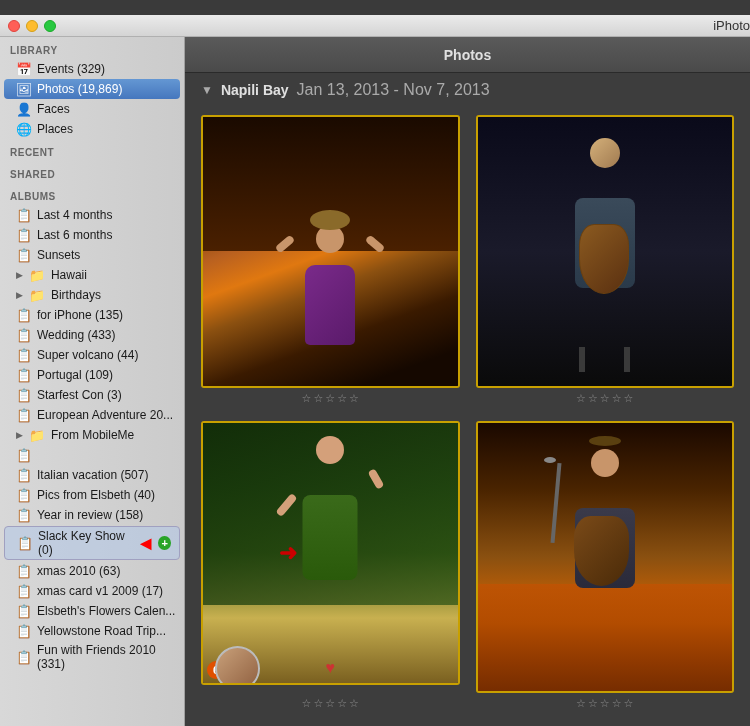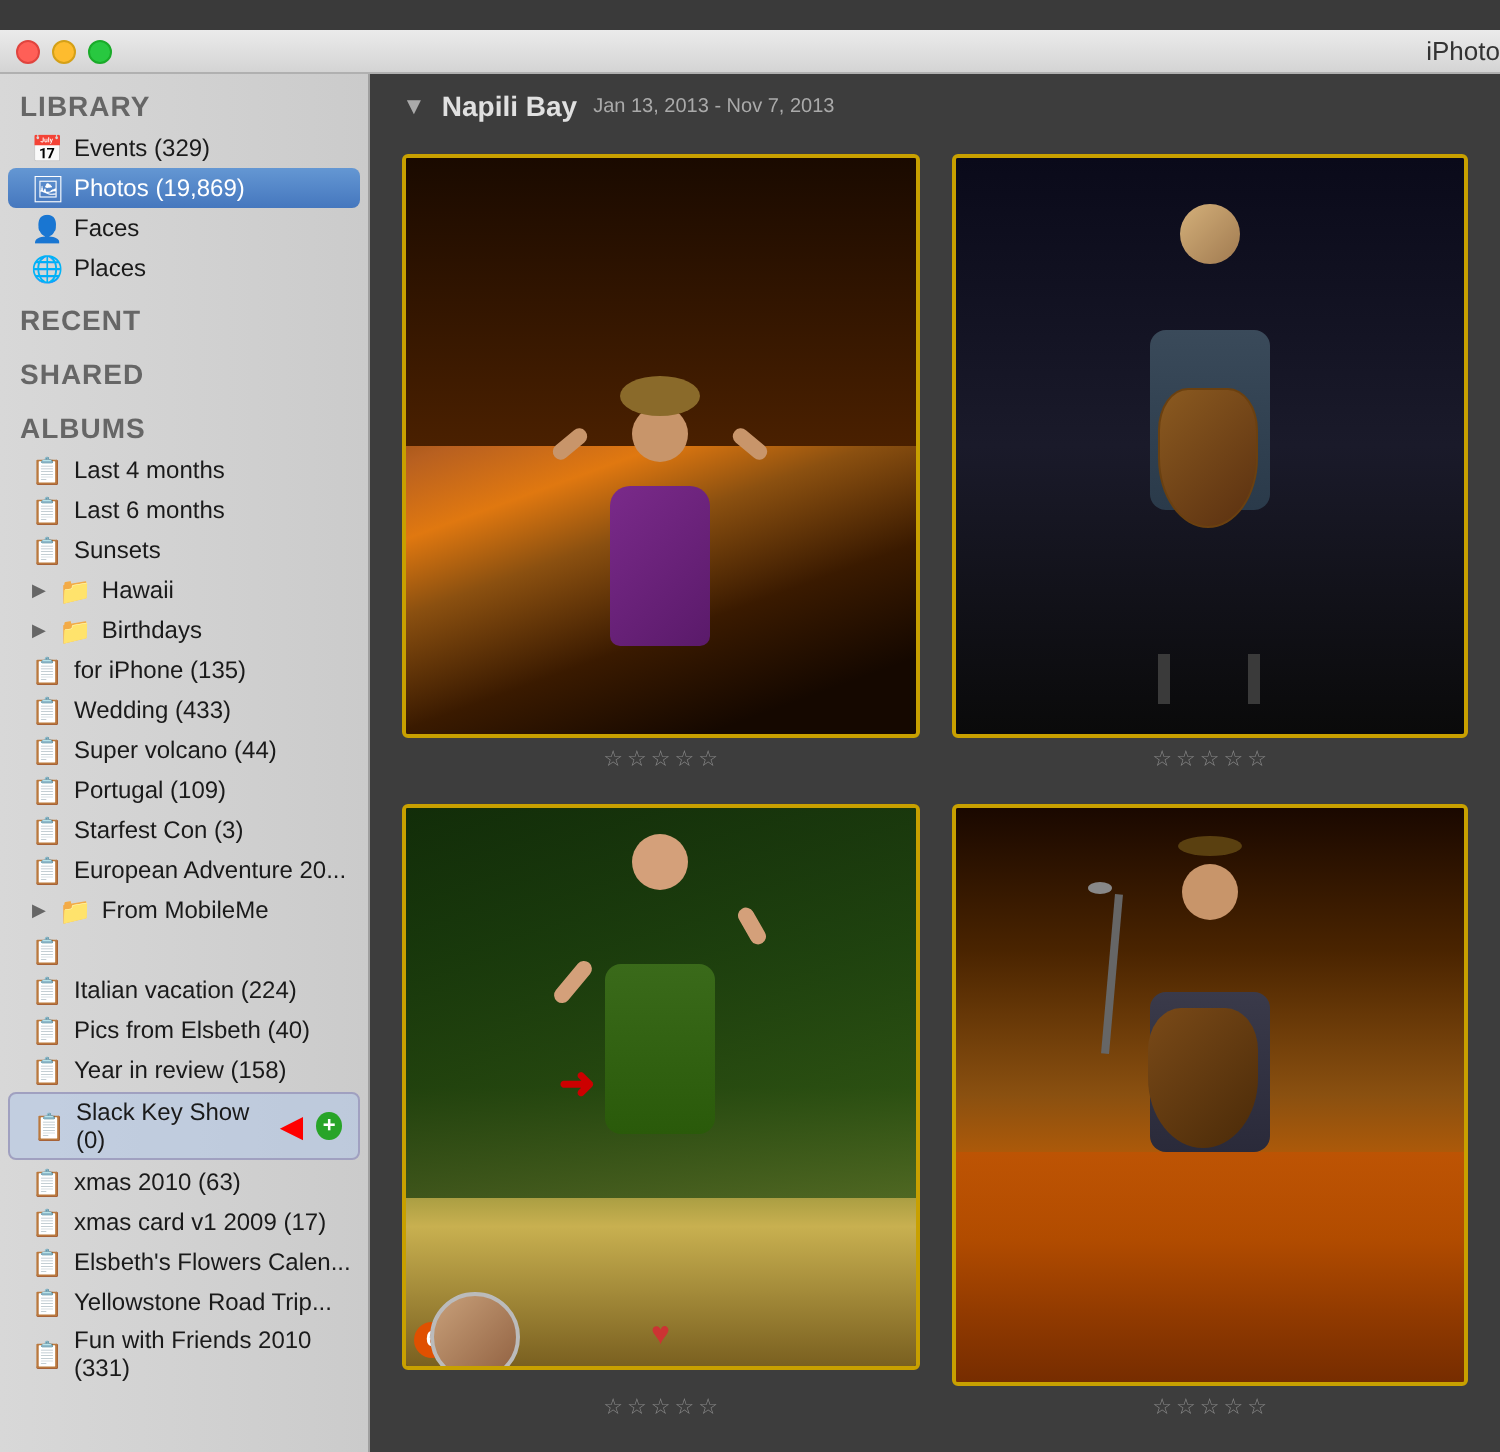--- a/index.html
+++ b/index.html
@@ -60,21 +60,21 @@
       border-right: 1px solid #a0a0a0;
       display: flex;
       flex-direction: column;
       overflow-y: auto;
       flex-shrink: 0;
     }
     .sidebar::-webkit-scrollbar { width: 6px; }
     .sidebar::-webkit-scrollbar-thumb { background: #aaa; border-radius: 3px; }
 
     .sidebar-section-header {
-      font-size: 14px;
+      font-size: 10px;
       font-weight: 700;
       color: #666;
       text-transform: uppercase;
       padding: 8px 10px 3px 10px;
       letter-spacing: 0.5px;
     }
 
     .sidebar-item {
       display: flex;
       align-items: center;
@@ -153,21 +153,21 @@
       color: #aaa;
       font-size: 12px;
     }
     .album-header-title {
       color: #e0e0e0;
       font-size: 14px;
       font-weight: 600;
     }
     .album-header-date {
       color: #aaa;
-      font-size: 10px;
+      font-size: 16px;
     }
 
     
     .photos-grid {
       flex: 1;
       display: grid;
       grid-template-columns: 1fr 1fr;
       grid-template-rows: 1fr 1fr;
       gap: 16px;
       padding: 8px 16px 16px 16px;
@@ -344,21 +344,21 @@
     <div class="sidebar-item">
       <span class="expand-arrow">▶</span>
       <span class="sidebar-icon">📁</span>
       <span>From MobileMe</span>
     </div>
     <div class="sidebar-item">
       <span class="sidebar-icon">📋</span>
     </div>
     <div class="sidebar-item">
       <span class="sidebar-icon">📋</span>
-      <span>Italian vacation (224)</span>
+      <span>Italian vacation (507)</span>
     </div>
     <div class="sidebar-item">
       <span class="sidebar-icon">📋</span>
       <span>Pics from Elsbeth (40)</span>
     </div>
     <div class="sidebar-item">
       <span class="sidebar-icon">📋</span>
       <span>Year in review (158)</span>
     </div>
 
@@ -388,20 +388,23 @@
     </div>
     <div class="sidebar-item">
       <span class="sidebar-icon">📋</span>
       <span>Fun with Friends 2010 (331)</span>
     </div>
 
   </div>
 
   <div class="content-area">
 
+    <div class="content-toolbar">
+      <span class="content-toolbar-title">Photos</span>
+    </div>
 
     <div class="album-header">
       <span class="album-header-arrow">▼</span>
       <span class="album-header-title">Napili Bay</span>
       <span class="album-header-date">Jan 13, 2013 - Nov 7, 2013</span>
     </div>
 
     <div class="photos-grid">
 
       <div class="photo-cell">

